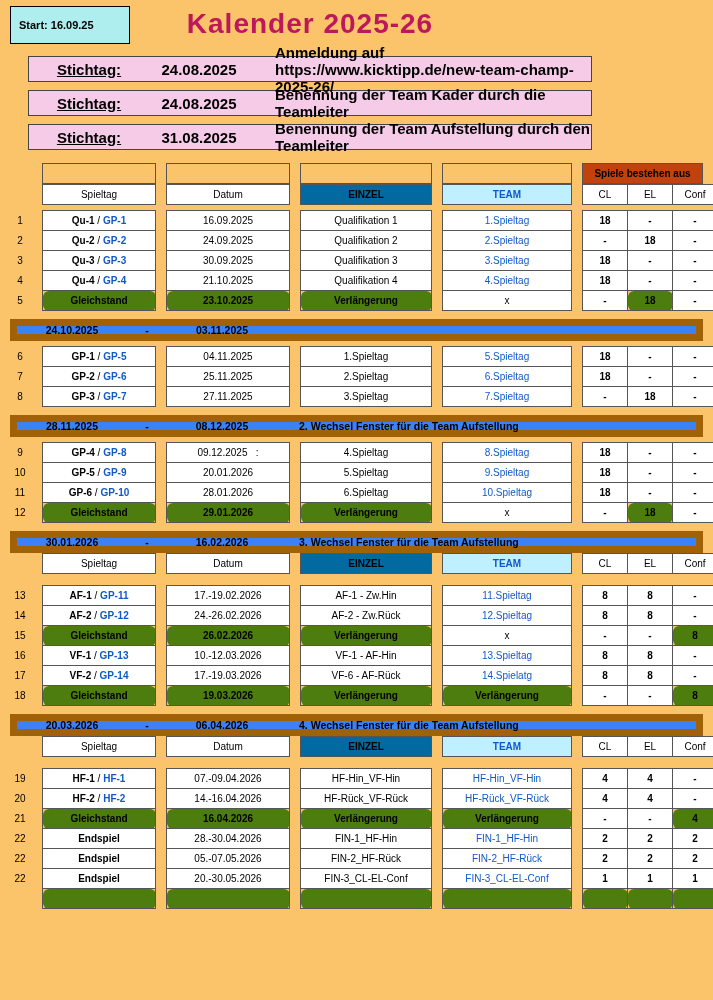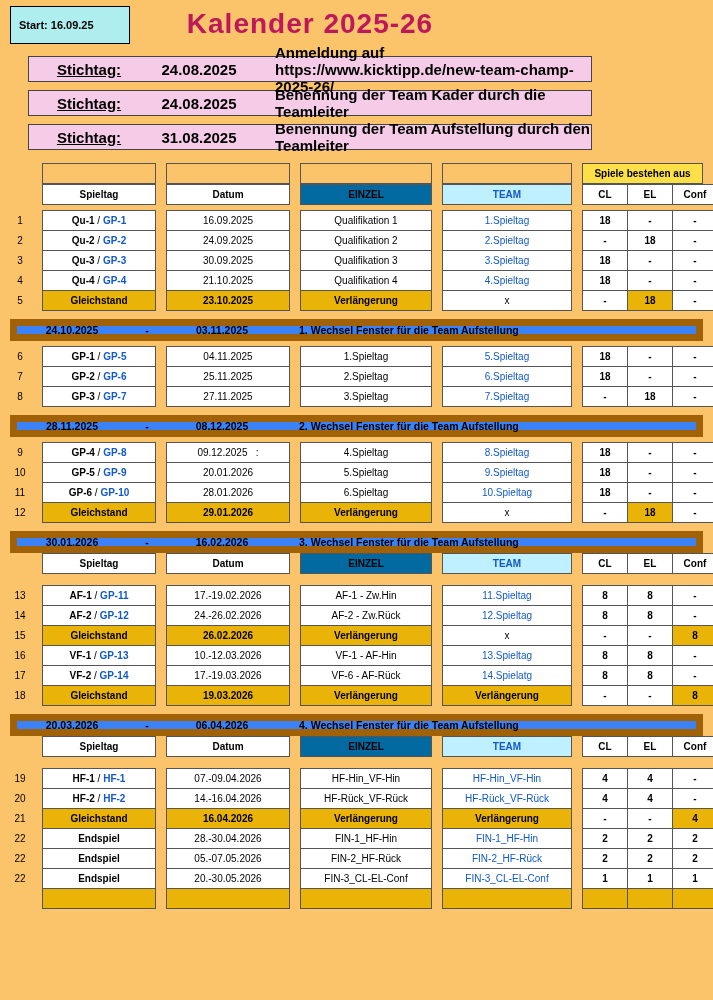--- a/index.html
+++ b/index.html
@@ -45,27 +45,27 @@
   .c-gap{width:8px;border:none !important;background:transparent;}
 
   .w-spieltag{width:110px;}
   .w-datum{width:120px;}
   .w-einzel{width:128px;}
   .w-team{width:126px;}
   .w-cl{width:42px;}
   .w-el{width:42px;}
   .w-conf{width:42px;}
 
-  .hdr{background:#FFFFFF;font-weight:bold;}
+  .hdr{background:#FFFFFF;font-weight:normal;}
   .hdr-einzel{background:#0369a1;font-weight:bold;}
   .hdr-team{background:#BFF0FF;font-weight:bold;color:#1159C6;}
-  .spiele-head{background:#fde047;font-weight:bold;font-size:10px;}
+  .spiele-head{background:#c2410c;font-weight:bold;font-size:10px;}
 
   .cell-white{background:#FFFFFF;}
-  .cell-yellow{background:#eab308;font-weight:bold;}
+  .cell-yellow{background:#4d7c0f;font-weight:bold;border-radius:6px;}
   .blue{color:#1159C6;}
   .bold{font-weight:bold;}
 
   .band{
     display:flex;align-items:center;height:22px;width:693px;
     background:#3b82f6;border:7px solid #a16207;box-sizing:border-box;
     font-size:10.5px;font-weight:bold;margin:0;
   }
   .band .d1{width:110px;text-align:center;}
   .band .dash{width:40px;text-align:center;}
@@ -227,21 +227,20 @@
     </tr>
   </tbody>
     </table>
 
   <div class="spacer"></div>
 
   <div class="band">
     <div class="d1">24.10.2025</div>
     <div class="dash">-</div>
     <div class="d2">03.11.2025</div>
-    <div class="bt">1. Wechsel Fenster für die Team Aufstellung</div>
   </div>
 
   <div class="spacer-s"></div>
 
   <table class="grid">
     <tbody>
         <tr>
       <td class="c-num">6</td>
       <td class="c-gap"></td>
       <td class="cell-white w-spieltag"><span class="bold">GP-1</span> / <span class="blue bold">GP-5</span></td>

